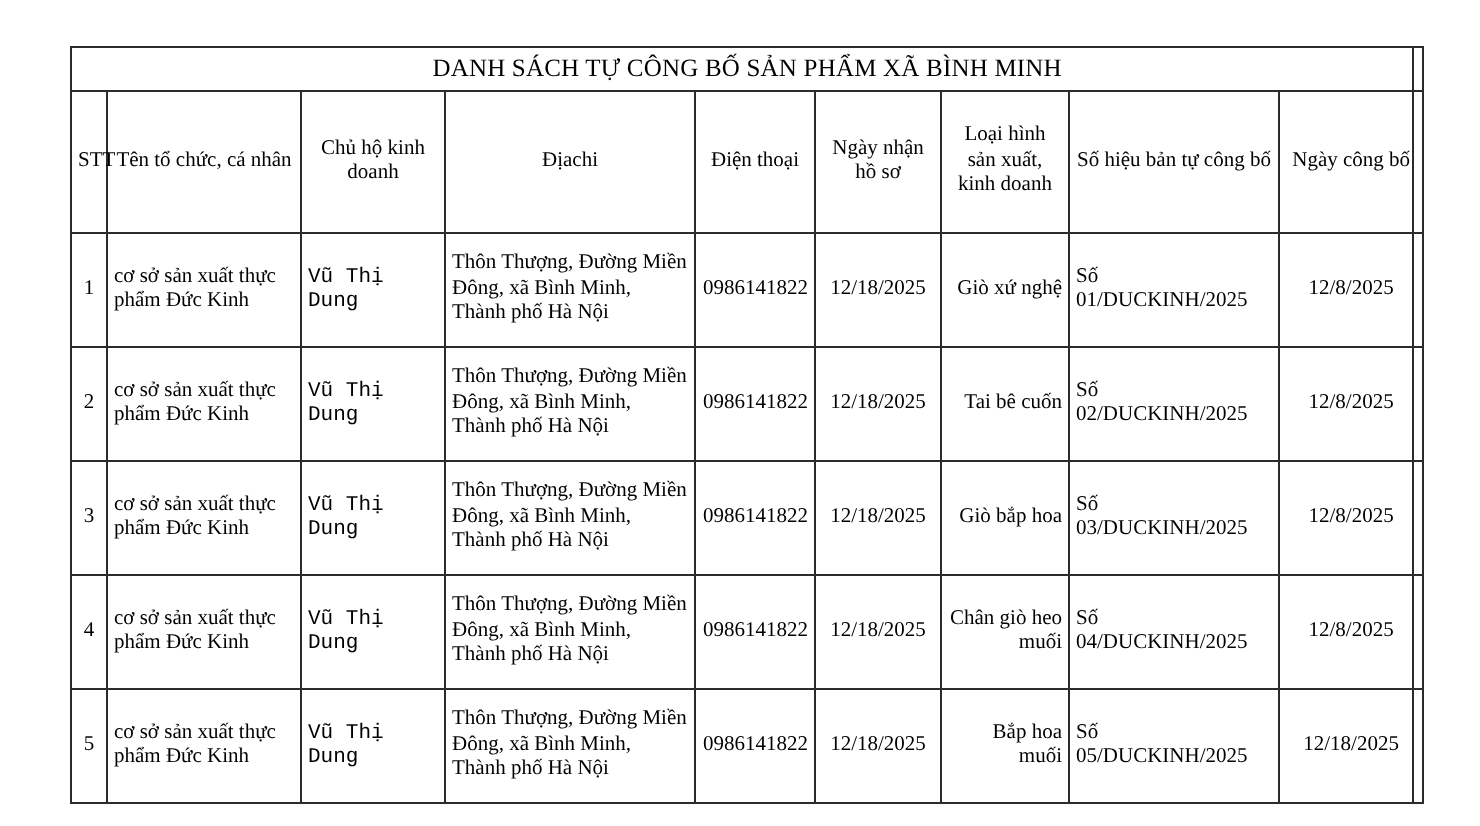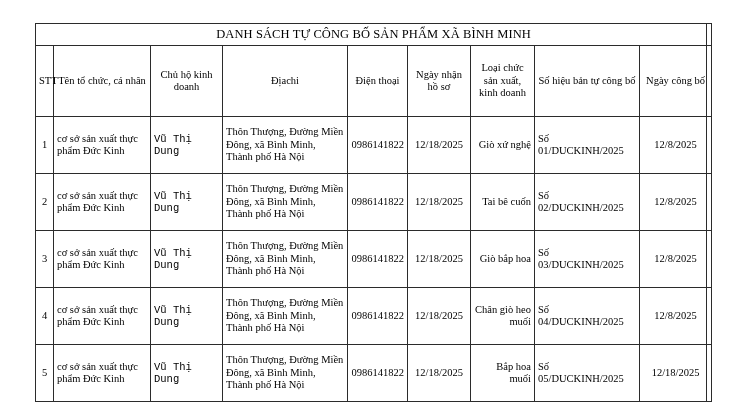--- a/index.html
+++ b/index.html
@@ -125,21 +125,21 @@
         </tr>
 
 
         <tr class="hdr">
           <td>STT</td>
           <td>Tên tổ chức, cá nhân</td>
           <td>Chủ hộ kinh doanh</td>
           <td>Địachi</td>
           <td>Điện thoại</td>
           <td>Ngày nhận hồ sơ</td>
-          <td>Loại chức sản xuất, kinh doanh</td>
+          <td>Loại hình sản xuất, kinh doanh</td>
           <td>Số hiệu bản tự công bố</td>
           <td>Ngày công bố</td>
         </tr>
 
         <tr class="row">
           <td class="c-stt">1</td>
           <td class="c-org">cơ sở sản xuất thực phẩm Đức Kinh</td>
           <td class="c-owner">Vũ Thị Dung</td>
           <td class="c-addr">Thôn Thượng, Đường Miền Đông, xã Bình Minh, Thành phố Hà Nội</td>
           <td class="c-phone">0986141822</td>

